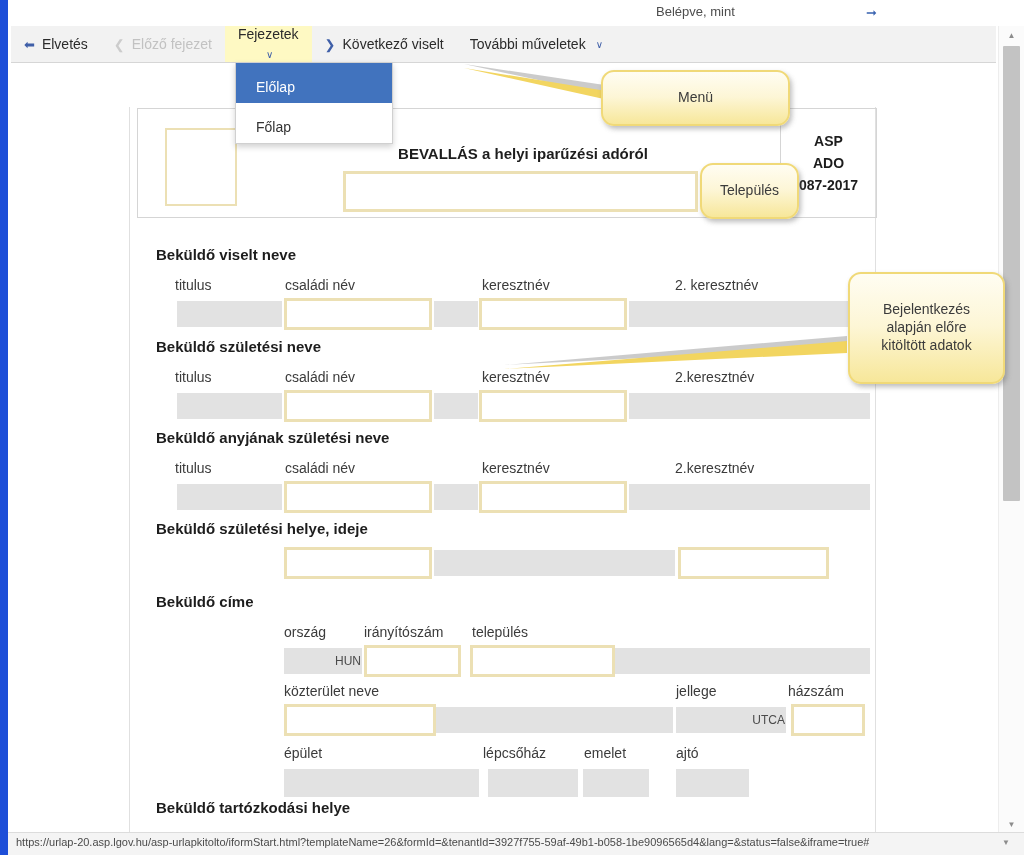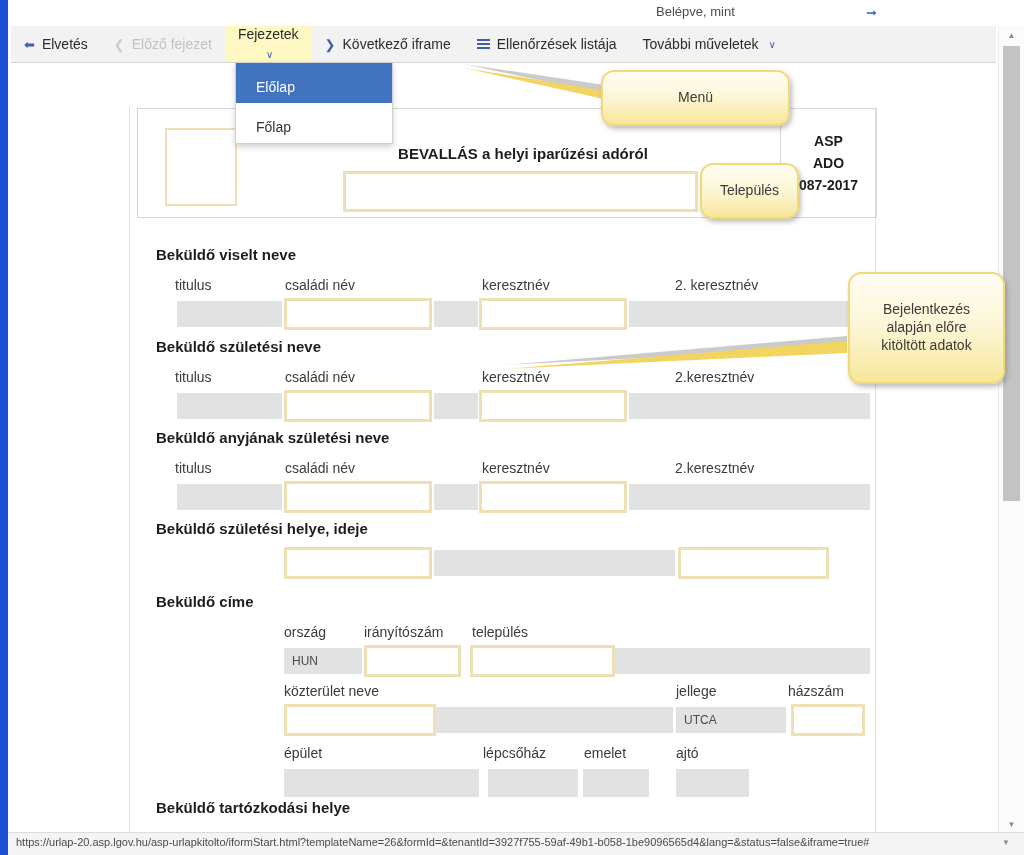--- a/index.html
+++ b/index.html
@@ -115,21 +115,21 @@
   }
 
   
   .sec-title{
     position:absolute;font-size:15px;font-weight:bold;color:#1d1d1d;
     white-space:nowrap;
   }
   .flabel{
     position:absolute;font-size:14px;color:#3b3b3b;white-space:nowrap;
   }
-  .fld{position:absolute;box-sizing:border-box;height:26px;}
+  .fld{position:absolute;box-sizing:border-box;height:26px;text-align:right;}
   .fld.gray{background:#e2e2e2;border:1px solid #e2e2e2;}
   .fld.edit{background:#ffffff;border:3px solid #ece0b4;}
   .fld.gray .val{
     font-size:12px;color:#4a4a4a;padding-left:7px;line-height:24px;
   }
 
   
   .callout{
     position:absolute;
     background:linear-gradient(180deg,#fffdf2 0%,#fdf6d6 48%,#f7e79a 100%);
@@ -195,29 +195,21 @@
     <div class="tb-item disabled">
       <span class="tb-ico">❮</span>
       <span>Előző fejezet</span>
     </div>
     <div class="tb-item active">
       <span>Fejezetek</span>
       <span class="caret">∨</span>
     </div>
     <div class="tb-item">
       <span class="tb-ico">❯</span>
-      <span>Következő iframe</span>
-    </div>
-    <div class="tb-item">
-      <span class="list-ico">
-          <i></i>
-          <i></i>
-          <i></i>
-        </span>
-      <span>Ellenőrzések listája</span>
+      <span>Következő viselt</span>
     </div>
     <div class="tb-item">
       <span>További műveletek</span>
       <span class="caret">∨</span>
     </div>
   </div>
 
   <div class="dropdown">
     <div class="dd-item sel">Előlap</div>
     <div class="dd-item">Főlap</div>

